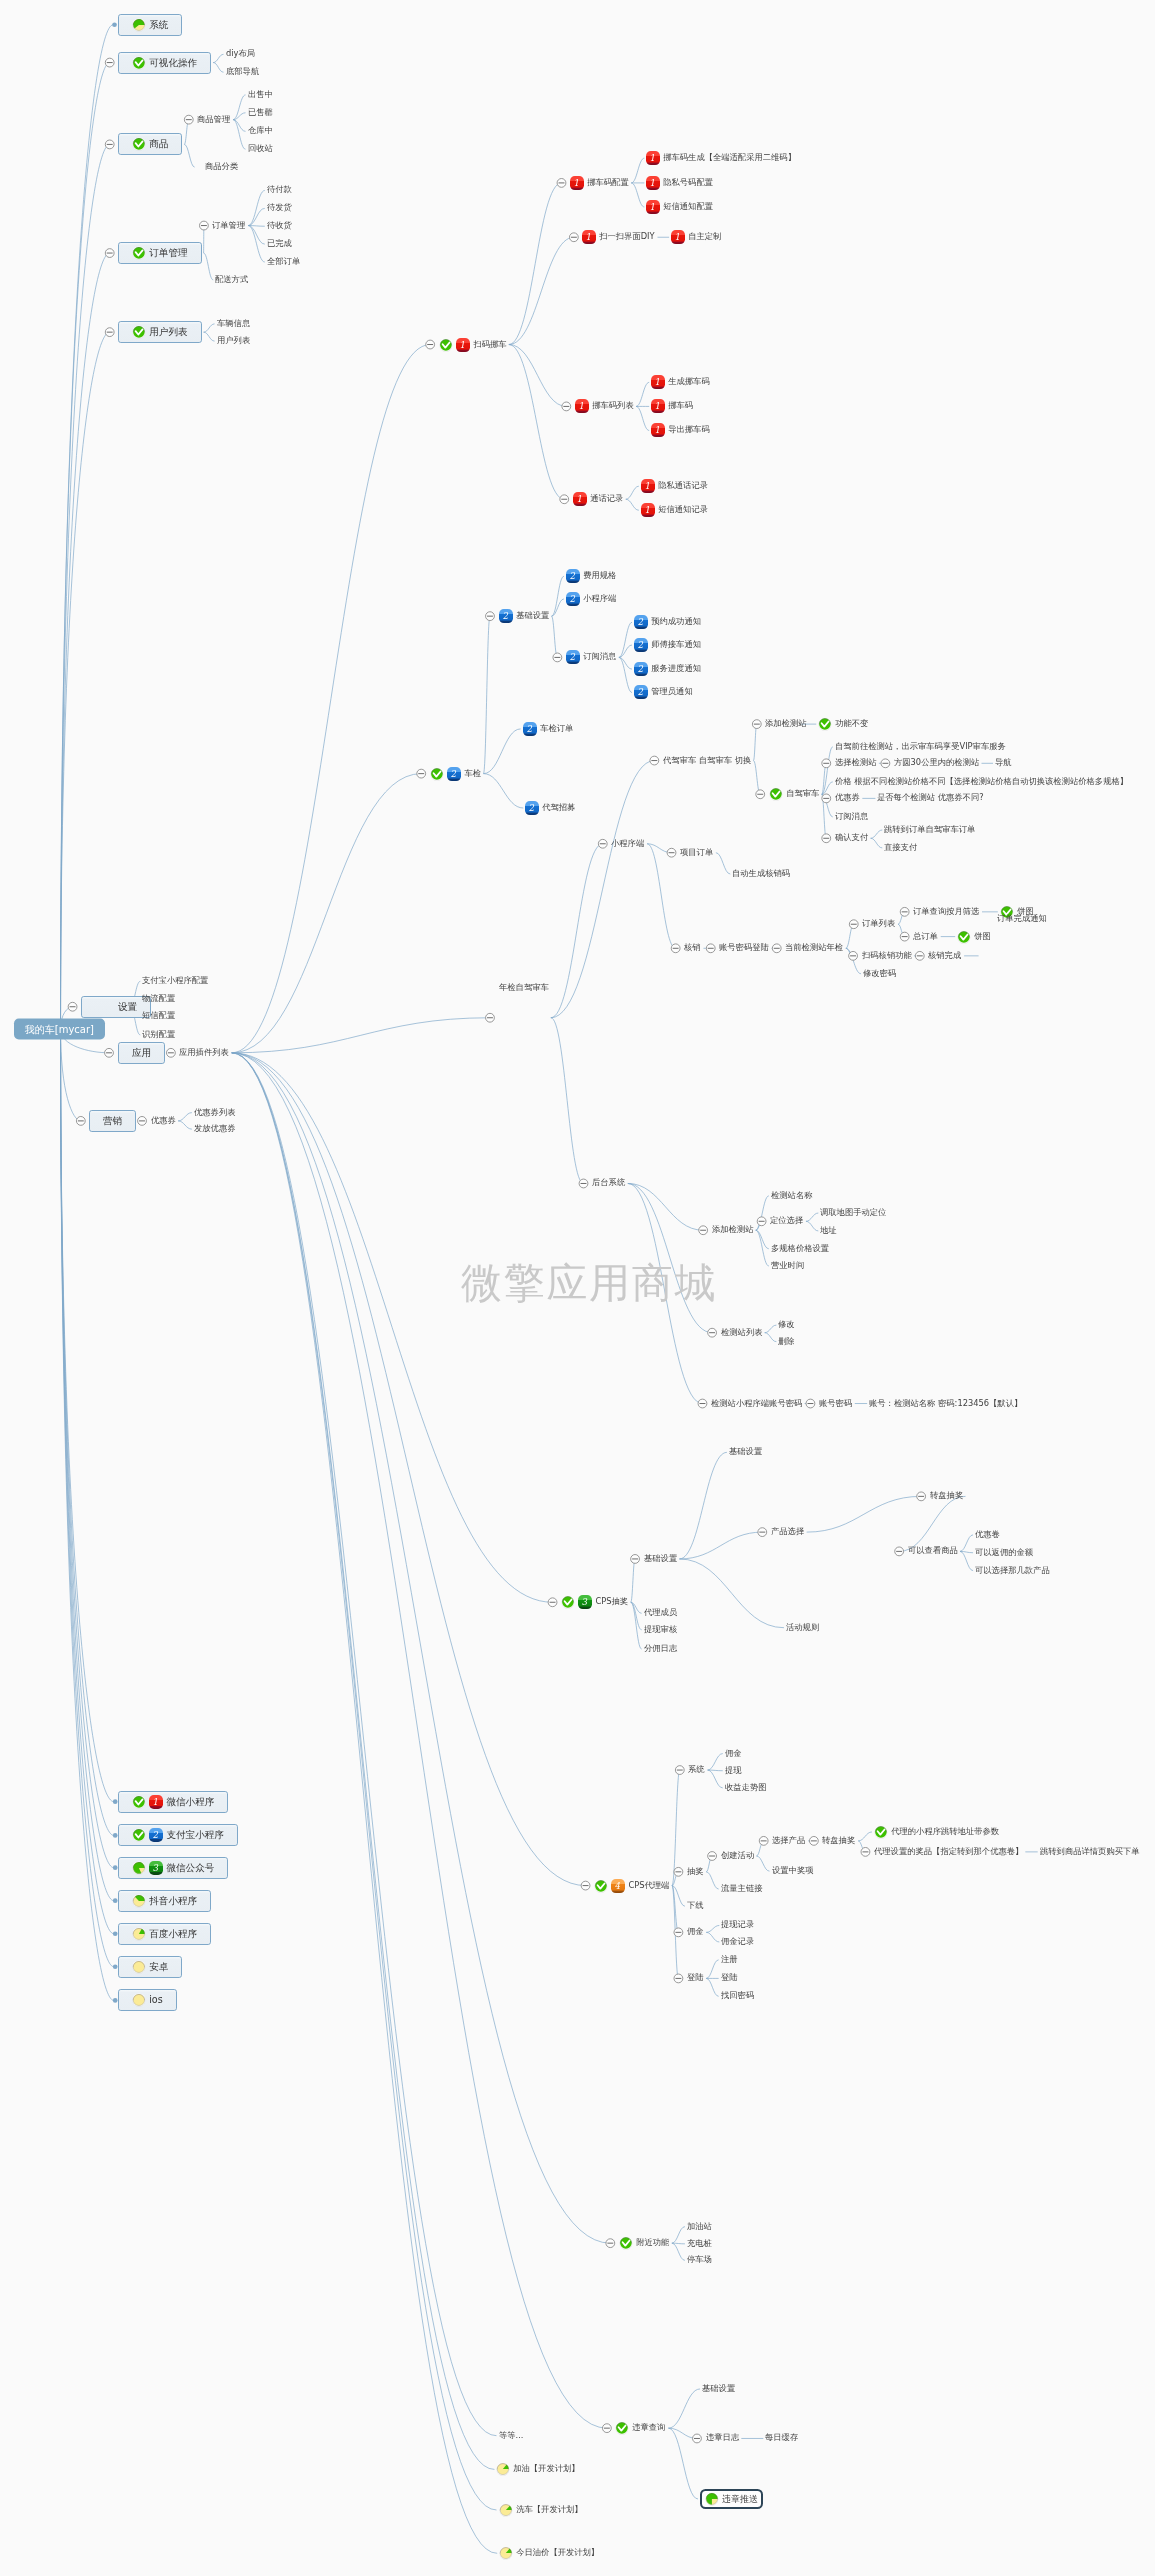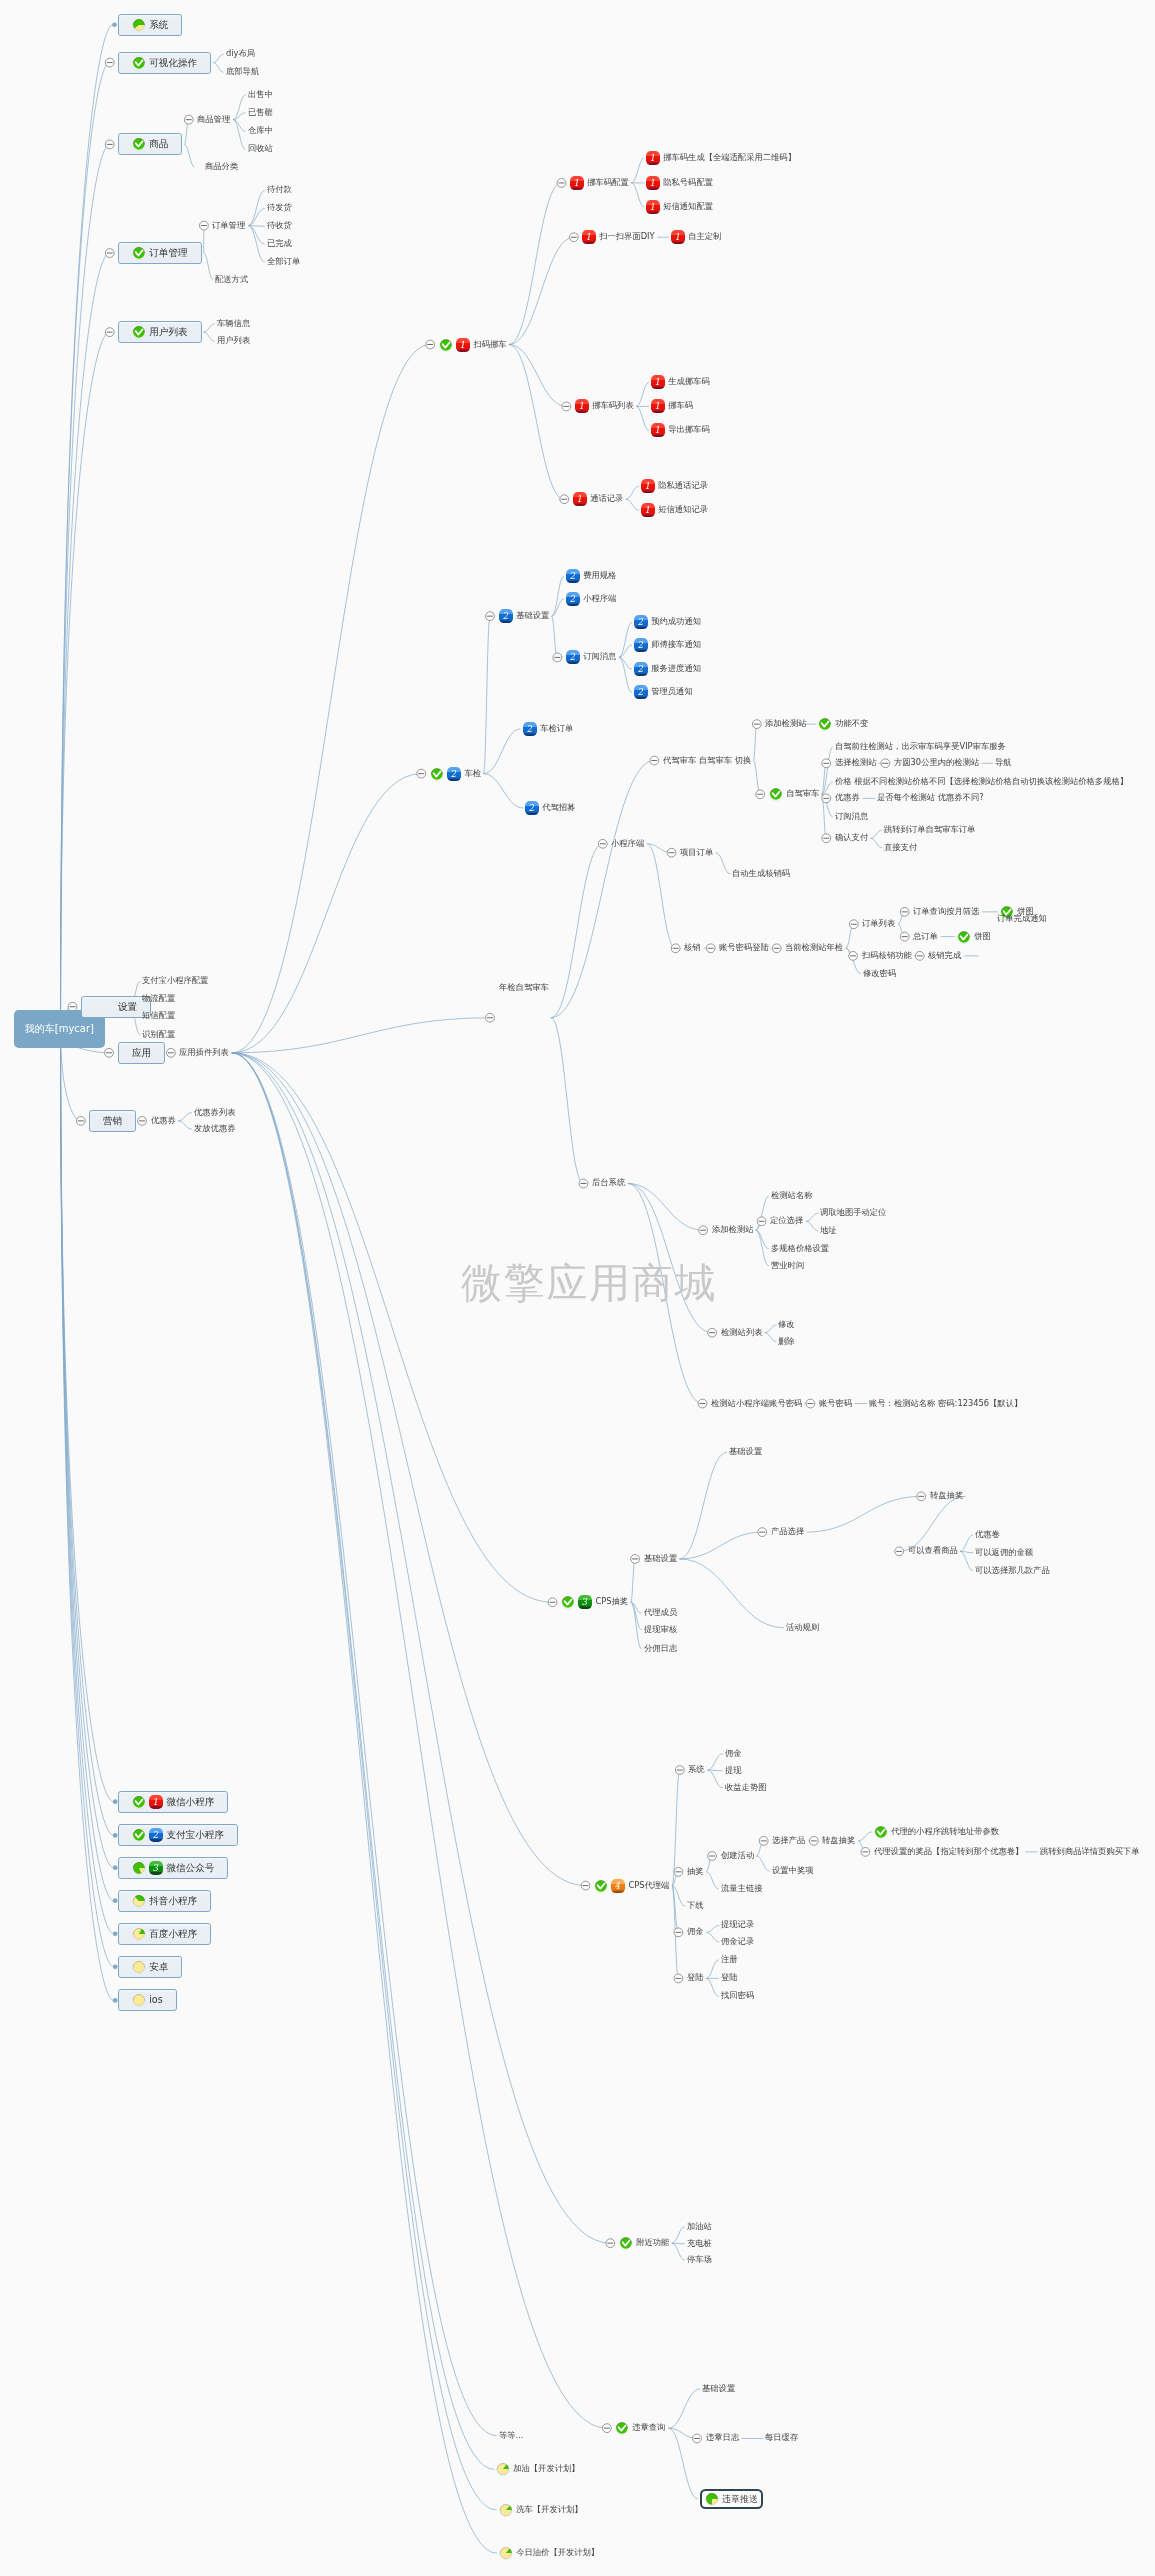--- a/index.html
+++ b/index.html
@@ -11,21 +11,21 @@
 svg#links{position:absolute;left:0;top:0;}
 #nodes{position:absolute;left:0;top:0;}
 #watermark{position:absolute;left:461px;top:1263px;font-size:41px;color:#c9c9c9;
            letter-spacing:1.7px;white-space:nowrap;line-height:1;}
 .node{position:absolute;display:flex;align-items:center;white-space:nowrap;
       transform:translateY(-50%);}
 .lbl{color:#414141;font-size:8.3px;line-height:1.2;}
 .node.box-main{background:linear-gradient(180deg,#f4f8fb 0%,#eaf0f5 12%,#e8eef3 100%);
       border:0.7px solid #7fa8c9;border-radius:2.8px;padding:3.4px 13px;box-sizing:border-box;height:22px;}
 .node.box-main .lbl{font-size:9.6px;color:#333;}
-.node.box-root{background:#7ba7c6;border-radius:4.8px;padding:0 11px;height:38px;box-sizing:border-box;}
+.node.box-root{background:#7ba7c6;border-radius:4.8px;padding:0 11px;height:21px;box-sizing:border-box;}
 .node.box-root .lbl{color:#fff;font-size:10px;}
 .node.box-sel{background:#fefefe;border:2.1px solid #2d4557;border-radius:5.5px;padding:0 2.8px;height:20px;box-sizing:border-box;}
 .node.box-sel .lbl{font-size:9px;}
 .ic{flex:0 0 auto;margin-right:3.4px;}
 .pri+.lbl{margin-left:0;}
 .pri{width:13.8px;height:13.8px;border-radius:4.8px;display:inline-block;
      font-style:italic;color:#fff;font-size:8.6px;font-weight:400;
      text-align:center;line-height:14px;letter-spacing:0;
      font-family:"DejaVu Serif","Liberation Serif",serif;}
 .p1{background:linear-gradient(180deg,#fb4034 0%,#fb4034 34%,#e8160b 35%,#e2120a 81%,#9a0a22 82%,#7d0a1e 100%);}

